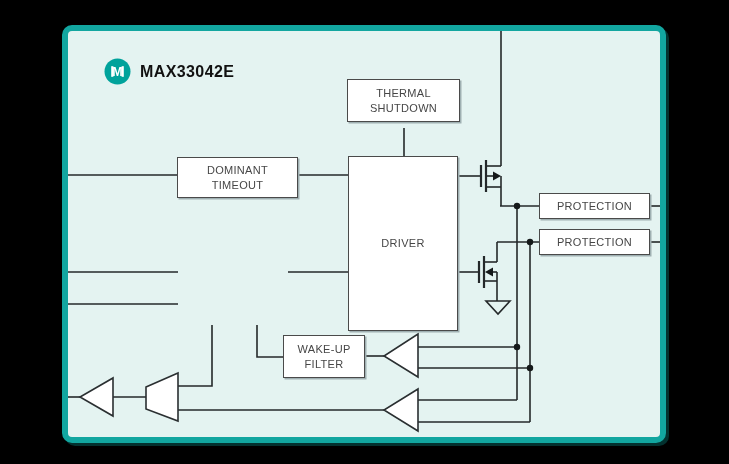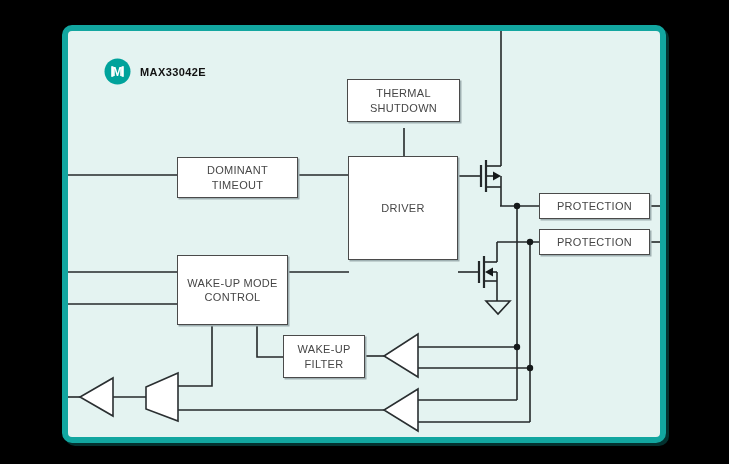--- a/index.html
+++ b/index.html
@@ -16,27 +16,27 @@
   #overlay{position:absolute;left:0;top:0;width:729px;height:464px;pointer-events:none;}
   .block{
     position:absolute;box-sizing:border-box;background:#fff;
     border:1.4px solid #4a4a4a;box-shadow:1.5px 1.5px 0 #9fb0b2;
     display:flex;align-items:center;justify-content:center;text-align:center;
     color:#464646;font-size:11px;line-height:1.3;letter-spacing:0.3px;
     white-space:pre-line;
   }
   #blk-thermal   {left:347px;top:79px; width:113px;height:43px;}
   #blk-dominant  {left:177px;top:157px;width:121px;height:41px;}
-  #blk-driver    {left:348px;top:156px;width:110px;height:104px;}
+  #blk-driver    {left:348px;top:156px;width:110px;height:175px;}
   #blk-wumc      {left:177px;top:255px;width:111px;height:70px;}
   #blk-filter    {left:283px;top:335px;width:82px; height:43px;}
   #blk-prot1     {left:539px;top:193px;width:111px;height:26px;}
   #blk-prot2     {left:539px;top:229px;width:111px;height:26px;}
   #logo-row{position:absolute;left:104px;top:58px;display:flex;align-items:center;gap:9px;}
-  #chip-title{font-size:11px;font-weight:bold;color:#111;letter-spacing:0.4px;}
+  #chip-title{font-size:16px;font-weight:bold;color:#111;letter-spacing:0.4px;}
   .wire{stroke:#24282a;stroke-width:1.6;fill:none;}
   .bar{stroke:#24282a;stroke-width:2.2;fill:none;}
   .shape{stroke:#2a2f31;stroke-width:1.6;fill:#fff;}
   .solid{fill:#15191a;stroke:none;}
 </style>
 </head>
 <body>
 
 <div id="stage">
 
@@ -121,20 +121,18 @@
       <text x="13.5" y="18.2" text-anchor="middle" font-size="12.5" font-weight="bold" font-family="Liberation Sans, sans-serif" fill="#fff">M</text>
     </svg>
     <span id="chip-title">MAX33042E</span>
   </div>
 
   <div class="block" id="blk-thermal">THERMAL
 SHUTDOWN</div>
   <div class="block" id="blk-dominant">DOMINANT
 TIMEOUT</div>
   <div class="block" id="blk-driver">DRIVER</div>
-  <div class="block" id="blk-wumc">WAKE-UP MODE
-CONTROL</div>
   <div class="block" id="blk-filter">WAKE-UP
 FILTER</div>
   <div class="block" id="blk-prot1">PROTECTION</div>
   <div class="block" id="blk-prot2">PROTECTION</div>
 
 </div>
 
 </body></html>

